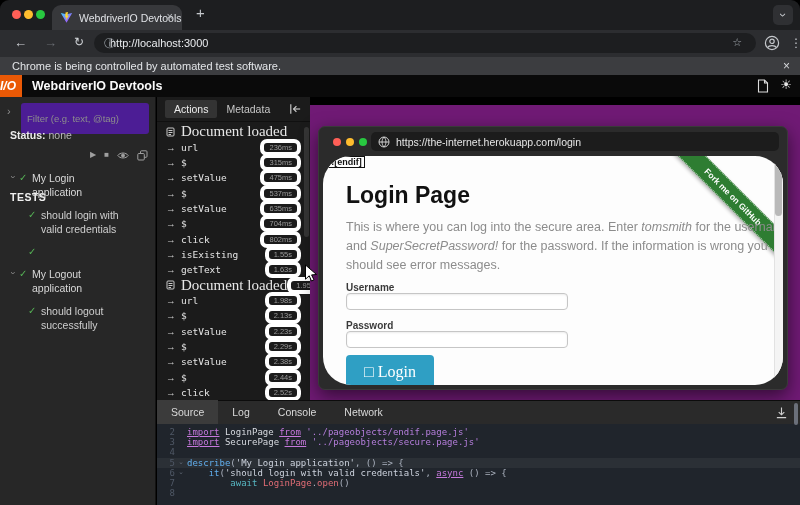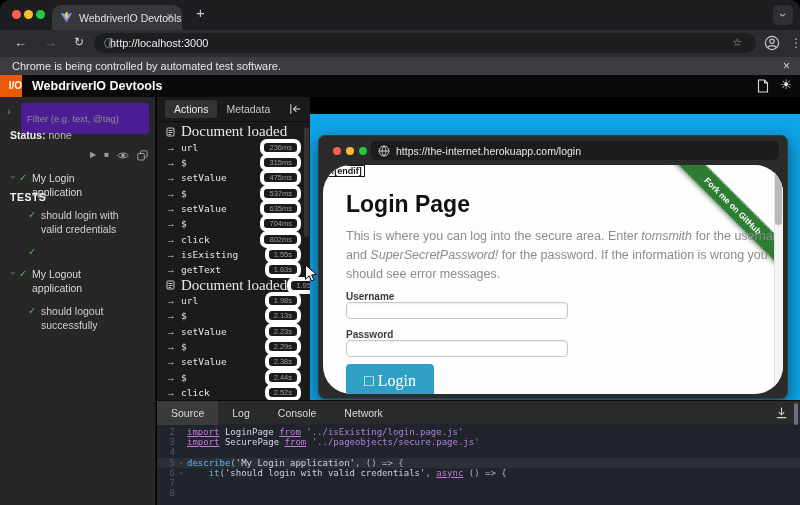--- a/index.html
+++ b/index.html
@@ -30,21 +30,21 @@
   .profile-ic { position:absolute; left:764px; top:5px; }
   .dots-ic { position:absolute; left:790px; top:6px; font-size:12px; color:#c4c7cb; }
 
   
   #infobar { position:absolute; left:0; top:57px; width:800px; height:18px; background:#3c3d40; }
   #infobar .msg { position:absolute; left:12px; top:3px; font-size:11px; color:#e3e5e8; }
   #infobar .x { position:absolute; right:10px; top:2px; font-size:12px; color:#d6d8db; }
 
   
   #appheader { position:absolute; left:0; top:75px; width:800px; height:22px; background:#0a0a0a; }
-  #appheader .logo { position:absolute; left:0; top:0; width:22px; height:22px; background:#EA5906; color:#fff; font-weight:bold; font-size:10px; text-align:right; line-height:22px; }
+  #appheader .logo { position:absolute; left:0; top:0; width:22px; height:22px; background:#EA5906; color:#fff; font-weight:bold; font-size:12px; text-align:left; line-height:22px;font-style:italic; }
   #appheader .title { position:absolute; left:32px; top:4px; font-size:12.5px; font-weight:bold; color:#fafafa; }
   #appheader .hic { position:absolute; top:4px; }
 
   
   #main { position:absolute; left:0; top:97px; width:800px; height:408px; }
 
   
   #sidebar { position:absolute; left:0; top:0; width:156px; height:408px; background:#272727; border-right:1px solid #131313; }
   #sidebar .chev { position:absolute; left:7px; top:8px; color:#8f8f8f; font-size:11px; }
   #filter-input { position:absolute; left:21px; top:6px; width:128px; height:31px; background:#4c1d95; border:none; border-radius:3px; color:#ddd; font-size:9.5px; padding:0 6px; font-family:"Liberation Sans",sans-serif; }
@@ -71,42 +71,42 @@
   .act-collapse { margin-left:auto; }
   #act-list { position:absolute; left:0; top:27px; width:100%; }
   .act-row { height:15.35px; display:flex; align-items:center; padding:0 9px 0 9px; }
   .act-ic { width:15px; color:#c9c9c9; font-size:9.5px; flex:none; }
   .act-label { font-family:"DejaVu Sans Mono", monospace; font-size:9.5px; color:#e6e6e6; white-space:nowrap; }
   .act-row.doc .act-label { font-family:Liberation Serif, serif; font-size:15px; }
   .act-badge { margin-left:auto; font-size:7.5px; color:#9a9a9a; border:4px solid #ffffff; border-radius:7px; padding:0 5px; line-height:9px; }
   .act-scroll { position:absolute; right:1px; top:30px; width:5px; height:110px; background:#353535; border-radius:3px; }
 
   
-  #preview { position:absolute; left:310px; top:17px; width:490px; height:303px; background:#0ea5e9; }
+  #preview { position:absolute; left:310px; top:8px; width:490px; height:303px; background:#701a75; }
   .bwin { position:absolute; left:8px; top:21px; width:470px; height:264px; background:#2b2b2b; border:1px solid #3a3a3a; border-radius:7px; box-shadow:0 6px 18px rgba(0,0,0,.55); }
   .bwin .d1 { left:14px; top:11px; width:8px; height:8px; background:#ff5f57; }
   .bwin .d2 { left:27px; top:11px; width:8px; height:8px; background:#febc2e; }
   .bwin .d3 { left:40px; top:11px; width:8px; height:8px; background:#28c840; }
   .burl { position:absolute; left:52px; right:8px; top:5px; height:19px; background:#1c1c1c; border-radius:5px; }
   .burl .globe { position:absolute; left:7px; top:3.5px; }
   .burl .u { position:absolute; left:25px; top:4px; font-size:10.5px; color:#e6e6e6; white-space:nowrap; }
   .bcontent { position:absolute; left:4px; right:4px; top:29px; bottom:4px; background:#fdfdfd; overflow:hidden;border-radius:28px; }
   .endif { position:absolute; left:0; top:0; border:1px solid #111; font-size:9px; font-weight:bold; color:#111; padding:0 2px; background:#fff; }
   .ribbon { position:absolute; top:31px; right:-50px; transform:rotate(45deg); width:200px; background:#2e7d32; color:#fff; font-size:8.5px; font-weight:bold; text-align:center; padding:4px 0; border-top:1px dotted rgba(255,255,255,.7); border-bottom:1px dotted rgba(255,255,255,.7); box-shadow:0 2px 4px rgba(0,0,0,.3); }
   .lp-h1 { position:absolute; left:23px; top:26px; font-size:23px; font-weight:bold; color:#111; }
   .lp-p { position:absolute; left:23px; top:62px; width:452px; font-size:12.5px; color:#8c8c8c; line-height:1.5; }
   .lp-label { position:absolute; left:23px; font-size:10px; font-weight:bold; color:#3a3a3a; }
   .lp-input { position:absolute; left:23px; width:222px; height:17px; background:#fff; border:1px solid #c6c6c6; border-radius:4px; box-shadow:inset 0 1px 2px rgba(0,0,0,.08); }
   .lp-btn { position:absolute; left:23px; top:199px; width:88px; height:33px; background:#2f9fc4; border:none; border-radius:4px; color:#fff; font-family:"Liberation Serif", serif; font-size:16px; text-align:center; }
   .wscroll { position:absolute; right:0; top:0; width:9px; height:100%; background:#f4f4f4; border-left:1px solid #e2e2e2; }
   .wthumb { position:absolute; right:1px; top:2px; width:7px; height:58px; background:#b9b9b9; border-radius:4px; }
 
   
   #bottom { position:absolute; left:157px; top:303px; width:643px; height:105px; background:#20252c; }
-  .btabs { position:absolute; left:0; top:0; width:100%; height:24px; background:#2a2a2a; border-top:1px solid #0c0c0c; display:flex; align-items:center; }
+  .btabs { position:absolute; left:0; top:0; width:100%; height:24px; background:#2a2a2a; border-top:1px solid #0c0c0c; display:flex; align-items:flex-end; }
   .btab { padding:0 14px; line-height:24px; font-size:10.5px; color:#d9d9d9; }
   .btab.active { background:#3b3b3b; }
   .bdownload { margin-left:auto; align-self:center; margin-right:12px; }
   #code { position:absolute; left:0; top:24px; width:100%; height:81px; padding-top:3px; font-family:"DejaVu Sans Mono", monospace; }
   .code-line { height:10.2px; display:flex; font-size:9px; line-height:10.2px; white-space:pre; }
   .code-line.hl { background:rgba(255,255,255,.05); }
   .ln { width:18px; text-align:right; color:#4f5866; flex:none; }
   .fold { width:12px; text-align:center; color:#6a7380; font-size:6.5px; flex:none; }
   .tok-kw { color:#c678dd;text-decoration:underline; } .tok-str { color:#b57edc; } .tok-str2 { color:#cdd3de; }
   .tok-fn { color:#61afef; } .tok-kw2 { color:#56b6c2; } .tok-obj { color:#e06c75; }
@@ -384,26 +384,26 @@
       <span class="btab">Log</span>
       <span class="btab">Console</span>
       <span class="btab">Network</span>
       <span class="bdownload">
         <svg width="13" height="13" viewBox="0 0 14 14" fill="none" stroke="#d0d0d0" stroke-width="1.2">
             <path d="M7 1.5v7.5M4 6.5l3 3 3-3M2 12.5h10"></path>
           </svg>
       </span>
     </div>
     <div id="code">
-        <div class="code-line"><span class="ln">2</span><span class="fold"></span><span><span class="tok-kw">import</span><span class="tok-pl"> </span><span class="tok-id">LoginPage</span><span class="tok-pl"> </span><span class="tok-kw">from</span><span class="tok-pl"> </span><span class="tok-str">'../isExisting/login.page.js'</span></span></div>
+        <div class="code-line"><span class="ln">2</span><span class="fold"></span><span><span class="tok-kw">import</span><span class="tok-pl"> </span><span class="tok-id">LoginPage</span><span class="tok-pl"> </span><span class="tok-kw">from</span><span class="tok-pl"> </span><span class="tok-str">'../pageobjects/endif.page.js'</span></span></div>
         <div class="code-line"><span class="ln">3</span><span class="fold"></span><span><span class="tok-kw">import</span><span class="tok-pl"> </span><span class="tok-id">SecurePage</span><span class="tok-pl"> </span><span class="tok-kw">from</span><span class="tok-pl"> </span><span class="tok-str">'../pageobjects/secure.page.js'</span></span></div>
         <div class="code-line"><span class="ln">4</span><span class="fold"></span><span></span></div>
         <div class="code-line hl"><span class="ln">5</span><span class="fold"><span class="rot90" style="font-size:7px;line-height:8px;">›</span></span><span><span class="tok-fn">describe</span><span class="tok-pl">(</span><span class="tok-str2">'My Login application'</span><span class="tok-pl">, () =&gt; {</span></span></div>
         <div class="code-line"><span class="ln">6</span><span class="fold"><span class="rot90" style="font-size:7px;line-height:8px;">›</span></span><span><span class="tok-pl">    </span><span class="tok-fn">it</span><span class="tok-pl">(</span><span class="tok-str2">'should login with valid credentials'</span><span class="tok-pl">, </span><span class="tok-kw">async</span><span class="tok-pl"> () =&gt; {</span></span></div>
-        <div class="code-line"><span class="ln">7</span><span class="fold"></span></div>
+        <div class="code-line"><span class="ln">7</span><span class="fold"></span><span><span class="tok-pl">        </span><span class="tok-kw2">await</span><span class="tok-pl"> </span><span class="tok-obj">LoginPage</span><span class="tok-pl">.</span><span class="tok-obj">open</span><span class="tok-pl">()</span></span></div>
         <div class="code-line"><span class="ln">8</span><span class="fold"></span><span></span></div>
       </div>
     <div class="code-scroll"></div>
   </div>
 
 </div>
 
 <div id="cursor">
   <svg width="14" height="20" viewBox="0 0 14 20">
       <path d="M1.5 1l0 14.2 3.7-3.4 2.3 5.2 2.5-1.1-2.4-5 4.9-.4z" fill="#fff" stroke="#000" stroke-width="1"></path>

